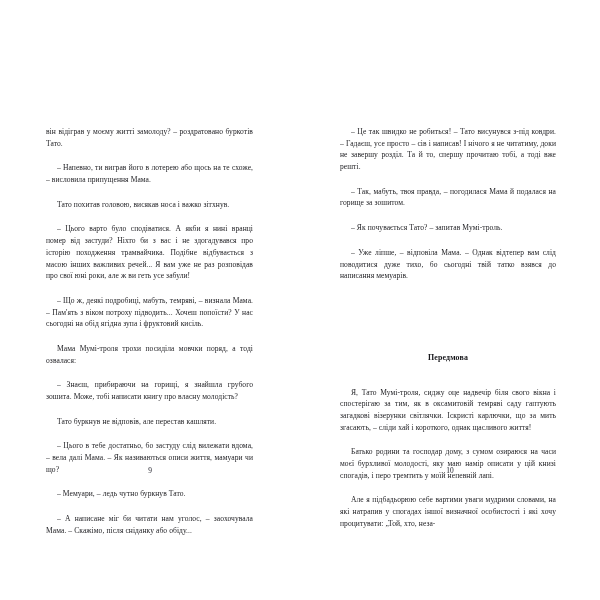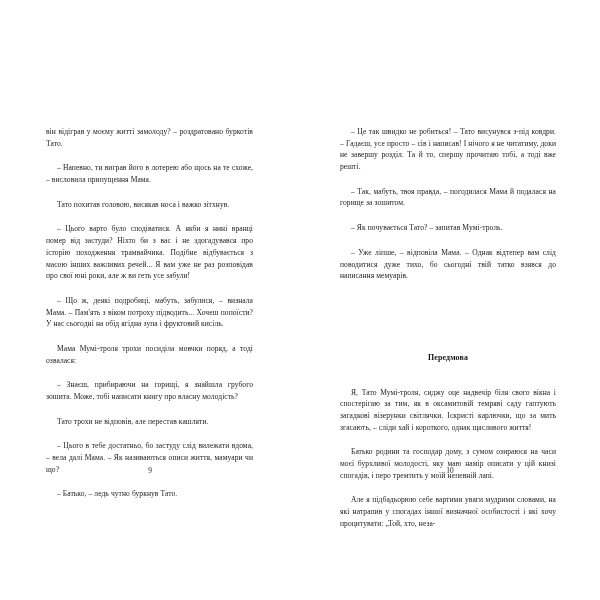--- a/index.html
+++ b/index.html
@@ -92,26 +92,27 @@
 <div class="spread">
 
   <div class="gutter"></div>
 
   <div class="page page-left">
     <div class="textblock">
       <p class="para noindent">він відіграв у моєму житті замолоду? – роздратовано буркотів Тато.</p>
       <p class="para">– Напевно, ти виграв його в лотерею або щось на те схоже, – висловила припущення Мама.</p>
       <p class="para">Тато похитав головою, висякав носа і важко зітхнув.</p>
       <p class="para">– Цього варто було сподіватися. А якби я нині вранці помер від застуди? Ніхто би з вас і не здогадувався про історію походження трамвайчика. Подібне відбувається з масою інших важливих речей... Я вам уже не раз розповідав про свої юні роки, але ж ви геть усе забули!</p>
-      <p class="para">– Що ж, деякі подробиці, мабуть, забулися, – визнала Мама. – Пам'ять з віком потроху підводить... Хочеш попоїсти? У нас сьогодні на обід ягідна зупа і фруктовий кисіль.</p>
+      <p class="para">– Що ж, деякі подробиці, мабуть, темряві, – визнала Мама. – Пам'ять з віком потроху підводить... Хочеш попоїсти? У нас сьогодні на обід ягідна зупа і фруктовий кисіль.</p>
       <p class="para">Мама Мумі-троля трохи посиділа мовчки поряд, а тоді озвалася:</p>
       <p class="para">– Знаєш, прибираючи на горищі, я знайшла грубого зошита. Може, тобі написати книгу про власну молодість?</p>
-      <p class="para">Тато трохи не відповів, але перестав кашляти.</p>
+      <p class="para">Тато буркнув не відповів, але перестав кашляти.</p>
       <p class="para">– Цього в тебе достатньо, бо застуду слід вилежати вдома, – вела далі Мама. – Як називаються описи життя, мамуари чи що?</p>
-      <p class="para">– Батько, – ледь чутно буркнув Тато.</p>
+      <p class="para">– Мемуари, – ледь чутно буркнув Тато.</p>
+      <p class="para">– А написане міг би читати нам уголос, – заохочувала Мама. – Скажімо, після сніданку або обіду...</p>
     </div>
     <div class="folio">9</div>
   </div>
 
   <div class="page page-right">
     <div class="textblock">
       <p class="para">– Це так швидко не робиться! – Тато висунувся з-під ковдри. – Гадаєш, усе просто – сів і написав! І нічого я не читатиму, доки не завершу розділ. Та й то, спершу прочитаю тобі, а тоді вже решті.</p>
       <p class="para">– Так, мабуть, твоя правда, – погодилася Мама й подалася на горище за зошитом.</p>
       <p class="para">– Як почувається Тато? – запитав Мумі-троль.</p>
       <p class="para">– Уже ліпше, – відповіла Мама. – Однак відтепер вам слід поводитися дуже тихо, бо сьогодні твій татко взявся до написання мемуарів.</p>

